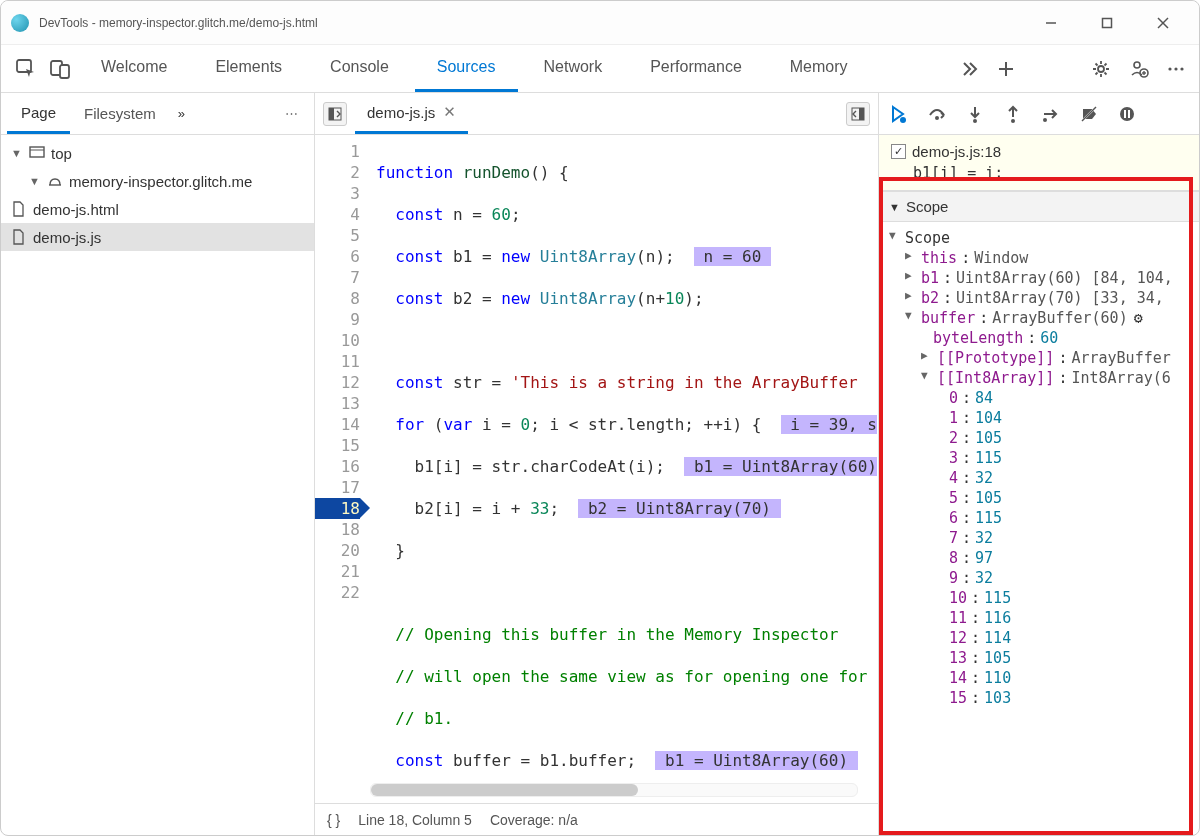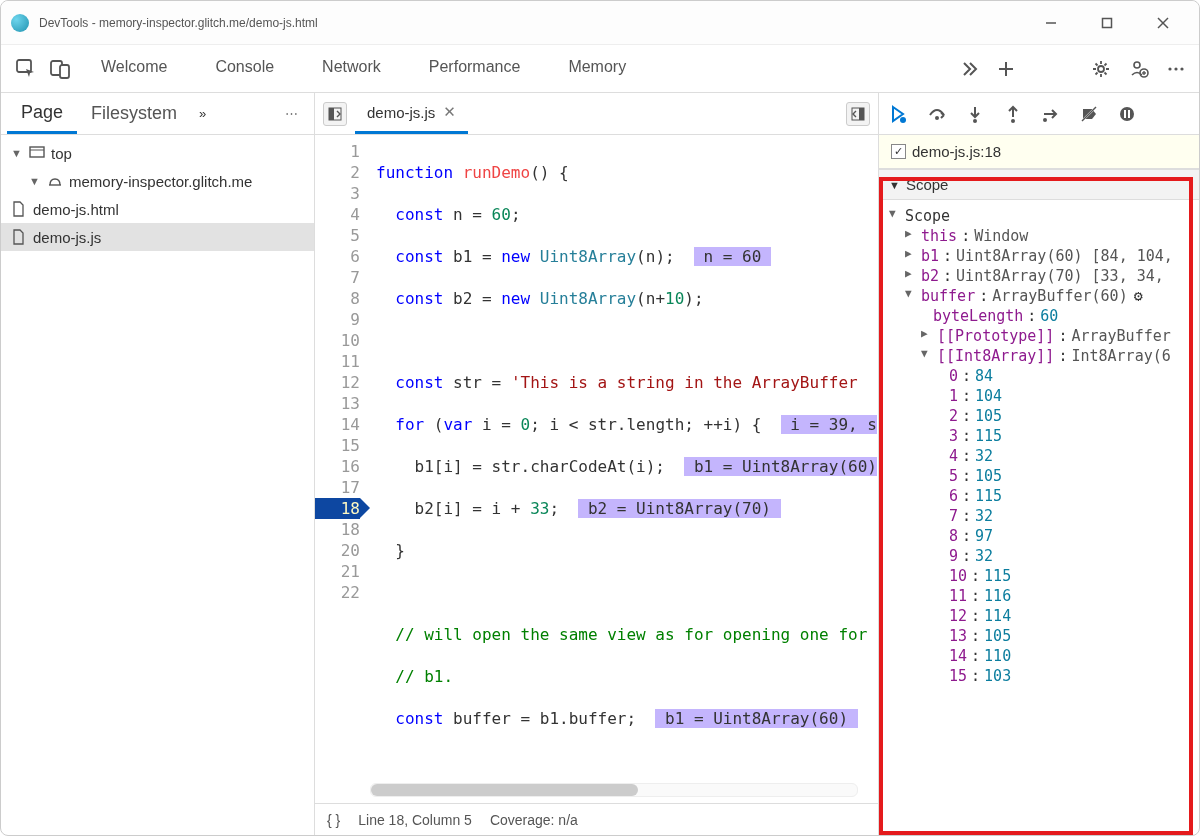--- a/index.html
+++ b/index.html
@@ -11,21 +11,21 @@
 .win-controls { margin-left: auto; display: flex; gap: 28px; padding-right: 12px; color: #555; }
 .win-btn { width: 28px; height: 28px; display: flex; align-items: center; justify-content: center; font-size: 14px; }
 .main-tabs { height: 48px; display: flex; align-items: center; border-bottom: 1px solid #ddd; padding-left: 10px; gap: 4px; }
 .tool-icon { width: 30px; height: 30px; display: flex; align-items: center; justify-content: center; color: #555; }
 .main-tabs .tab { padding: 0 22px; height: 100%; display: flex; align-items: center; color: #555; font-size: 16px; border-bottom: 3px solid transparent; }
 .main-tabs .tab.active { color: #0078d4; border-bottom-color: #0078d4; }
 .main-tabs .right-tools { margin-left: auto; display: flex; align-items: center; gap: 18px; padding-right: 14px; color: #555; }
 .body-area { flex: 1; display: flex; min-height: 0; }
 .left-panel { width: 314px; border-right: 1px solid #ddd; display: flex; flex-direction: column; }
 .left-tabs { height: 42px; display: flex; align-items: center; border-bottom: 1px solid #ddd; padding: 0 6px; }
-.left-tabs .ltab { padding: 0 14px; height: 100%; display: flex; align-items: center; color: #555; font-size: 18px; }
+.left-tabs .ltab { padding: 0 14px; height: 100%; display: flex; align-items: center; color: #555; font-size: 15px; }
 .left-tabs .ltab.active { color: #333; border-bottom: 3px solid #0078d4; }
 .left-tabs .more { margin-left: auto; padding: 0 10px; color: #555; }
 .file-tree { flex: 1; padding-top: 4px; font-size: 15px; }
 .tree-row { display: flex; align-items: center; height: 28px; padding-left: 10px; gap: 6px; }
 .tree-row.indent1 { padding-left: 28px; }
 .tree-row.indent2 { }
 .tree-row.indent2.selected { background: #e2e2e2; }
 .arrow { font-size: 11px; width: 12px; color: #666; }
 .file-icon { width: 16px; text-align: center; color: #555; }
 .center-panel { flex: 1; display: flex; flex-direction: column; border-right: 1px solid #ddd; min-width: 0; }
@@ -35,21 +35,21 @@
 .editor-tab .close { color: #777; }
 .editor-tabs .spacer { flex: 1; }
 .code-area { flex: 1; display: flex; font-family: Consolas, monospace; font-size: 16px; line-height: 21px; overflow: hidden; position: relative; }
 .gutter { width: 55px; text-align: right; padding-right: 10px; color: #999; padding-top: 6px; }
 .gutter .ln { height: 21px; }
 .gutter .ln.active-ln { background: #0d47a1; color: #fef9c3; position: relative; }
 .gutter .ln.active-ln::after { content: ""; position: absolute; right: -10px; top: 0; border-top: 10.5px solid transparent; border-bottom: 10.5px solid transparent; border-left: 10px solid #0d47a1; }
 .code-lines { flex: 1; padding-top: 6px; white-space: pre; overflow: hidden; }
 .code-lines .cl { height: 21px; padding-left: 6px; }
 .kw { color: #0000ff; }
-.fn { color: #ef4444; }
+.fn { color: #14532d; }
 .str { color: #a31515; }
 .num { color: #098658; }
 .com { color: #008000; }
 .cls { color: #267f99; }
 .hl { background: #c4b5fd; }
 .scrollbar-h { height: 14px; background: #fafafa; margin: 0 20px 6px 55px; position: relative; border: 1px solid #eee; border-radius: 6px;}
 .scrollbar-h .thumb { position: absolute; left: 0; width: 55%; height: 100%; background: #ccc; border-radius: 6px; }
 .status-bar { height: 32px; border-top: 1px solid #ddd; display: flex; align-items: center; padding: 0 12px; gap: 18px; color: #555; font-size: 14px; }
 .right-panel { width: 320px; display: flex; flex-direction: column; position: relative; }
 .debug-toolbar { height: 42px; border-bottom: 1px solid #ddd; display: flex; align-items: center; padding: 0 10px; gap: 18px; }
@@ -103,21 +103,23 @@
           <path d="M11 11 L19 14 L15 15 L14 19 Z" fill="#555"></path>
         </svg>
       </div>
     <div class="tool-icon">
         <svg width="22" height="22" viewBox="0 0 22 22">
           <rect x="2" y="3" width="11" height="14" rx="2" fill="none" stroke="#555" stroke-width="1.8"></rect>
           <rect x="11" y="7" width="9" height="13" rx="2" fill="#fff" stroke="#555" stroke-width="1.8"></rect>
         </svg>
       </div>
     <div class="tab">Welcome</div>
+    <div class="tab">Elements</div>
     <div class="tab">Console</div>
+    <div class="tab active">Sources</div>
     <div class="tab">Network</div>
     <div class="tab">Performance</div>
     <div class="tab">Memory</div>
     <div class="right-tools">
       <div>
           <svg width="18" height="18">
             <path d="M3 6 L9 12 L3 18 M9 6 L15 12 L9 18" fill="none" stroke="#555" stroke-width="2" transform="translate(0 -3)"></path>
           </svg>
         </div>
       <div>
@@ -252,20 +254,21 @@
 <div class="cl"><span class="kw">  const</span><span> n = </span><span class="num">60</span><span>;</span></div>
 <div class="cl"><span class="kw">  const</span><span> b1 = </span><span class="kw">new</span><span class="cls"> Uint8Array</span><span>(n);  </span><span class="hl"> n = 60 </span></div>
 <div class="cl"><span class="kw">  const</span><span> b2 = </span><span class="kw">new</span><span class="cls"> Uint8Array</span><span>(n+</span><span class="num">10</span><span>);</span></div>
 <div class="cl"></div>
 <div class="cl"><span class="kw">  const</span><span> str = </span><span class="str">'This is a string in the ArrayBuffer</span></div>
 <div class="cl"><span class="kw">  for</span><span> (</span><span class="kw">var</span><span> i = </span><span class="num">0</span><span>; i &lt; str.length; ++i) {  </span><span class="hl"> i = 39, s</span></div>
 <div class="cl"><span>    b1[i] = str.charCodeAt(i);  </span><span class="hl"> b1 = Uint8Array(60)</span></div>
 <div class="cl"><span>    b2[i] = i + </span><span class="num">33</span><span>;  </span><span class="hl"> b2 = Uint8Array(70) </span></div>
 <div class="cl"><span>  }</span></div>
 <div class="cl"></div>
+<div class="cl"><span class="com">  // Opening this buffer in the Memory Inspector </span></div>
 <div class="cl"><span class="com">  // will open the same view as for opening one for</span></div>
 <div class="cl"><span class="com">  // b1.</span></div>
 <div class="cl"><span class="kw">  const</span><span> buffer = b1.buffer;  </span><span class="hl"> b1 = Uint8Array(60) </span></div>
 
 
 
 
 
 
 
@@ -331,20 +334,21 @@
               <rect x="10" y="5" width="2" height="8" fill="#fff"></rect>
             </svg>
           </div>
       </div>
       <div class="right-body">
         <div class="breakpoint-box">
           <div class="bp-row">
               <span class="checkbox">✓</span>
               <span>demo-js.js:18</span>
             </div>
+          <div class="bp-code">b1[i] = i;</div>
         </div>
         <div class="scope-header">
             <span style="font-size:11px">▼</span>
             <span>Scope</span>
           </div>
         <div class="scope-body">
           <div class="scope-row">
               <span class="arr">▼</span>
               <span>Scope</span>
             </div>

